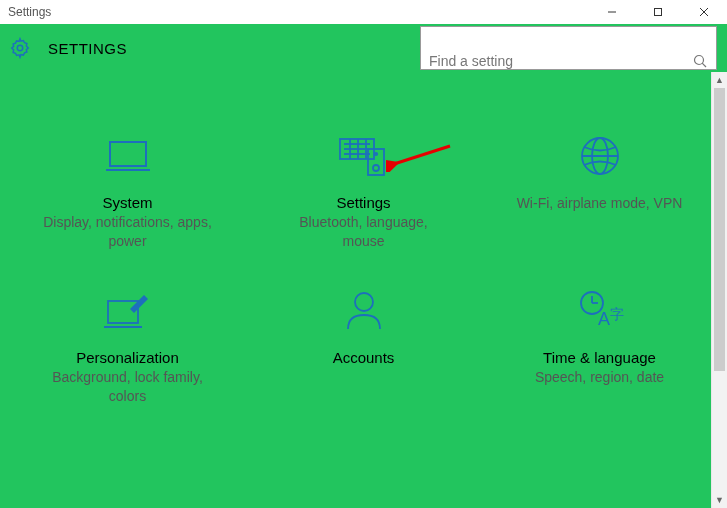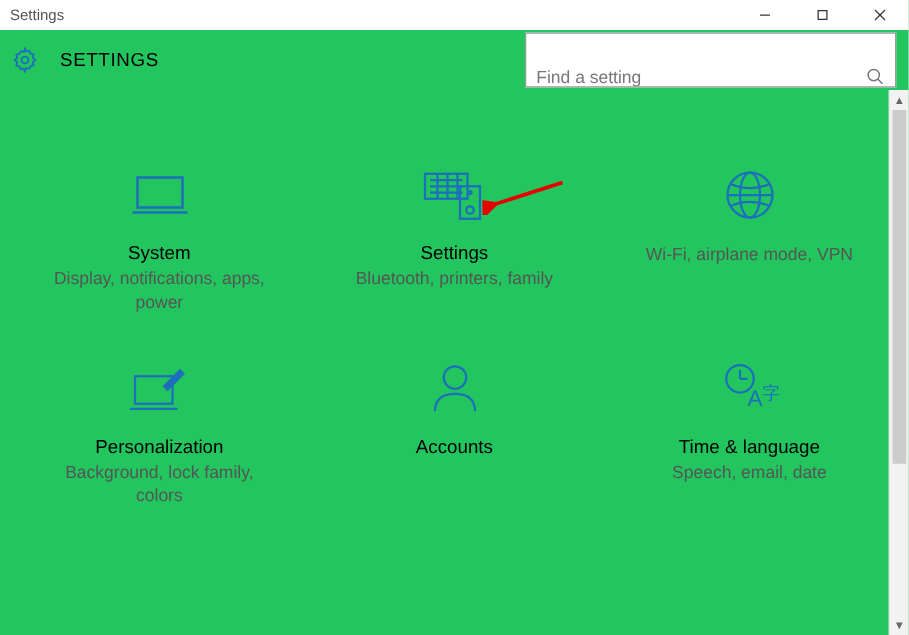--- a/index.html
+++ b/index.html
@@ -100,21 +100,21 @@
                 <line x1="6" y1="19" x2="32" y2="19"></line>
               <line x1="12" y1="4" x2="12" y2="24"></line>
                 <line x1="20" y1="4" x2="20" y2="24"></line>
                 <line x1="28" y1="4" x2="28" y2="24"></line>
               <rect x="30" y="14" width="16" height="26"></rect>
               <circle cx="38" cy="33" r="3"></circle>
                 <circle cx="38" cy="19" r="1.2"></circle>
             </svg>
           </div>
           <div class="tile-title">Settings</div>
-          <div class="tile-desc">Bluetooth, printers, family</div>
+          <div class="tile-desc">Bluetooth, language, mouse</div>
         </div>
 
         <div class="tile">
           <div class="tile-icon">
             <svg width="44" height="44" viewBox="0 0 44 44" fill="none" stroke="#1d6fbd" stroke-width="1.8">
               <circle cx="22" cy="22" r="18"></circle>
               <ellipse cx="22" cy="22" rx="8" ry="18"></ellipse>
               <line x1="4" y1="22" x2="40" y2="22"></line>
               <path d="M6 13 Q22 20 38 13"></path>
                 <path d="M6 31 Q22 24 38 31"></path>
@@ -149,21 +149,21 @@
           <div class="tile-icon">
             <svg width="48" height="44" viewBox="0 0 48 44" fill="none" stroke="#1d6fbd" stroke-width="1.8">
               <circle cx="16" cy="14" r="11"></circle>
                 <line x1="16" y1="14" x2="16" y2="7"></line>
                 <line x1="16" y1="14" x2="22" y2="14"></line>
               <text x="22" y="36" font-size="18" fill="#1d6fbd" stroke="none" font-family="Segoe UI,Arial">A</text>
               <text x="34" y="30" font-size="14" fill="#1d6fbd" stroke="none" font-family="Segoe UI,Arial">字</text>
             </svg>
           </div>
           <div class="tile-title">Time &amp; language</div>
-          <div class="tile-desc">Speech, email, date</div>
+          <div class="tile-desc">Speech, region, date</div>
         </div>
 
       </div>
     </div>
 
     <div class="scrollbar">
       <div class="scroll-arrow">▲</div>
       <div class="scroll-track">
         <div class="scroll-thumb"></div>
       </div>

